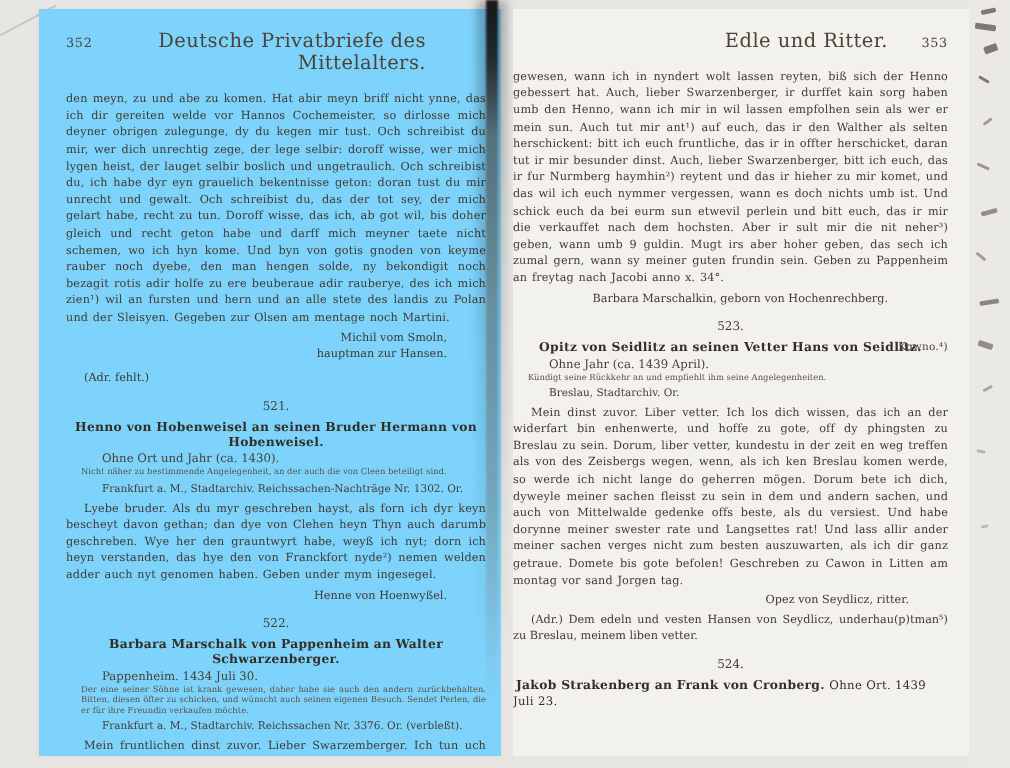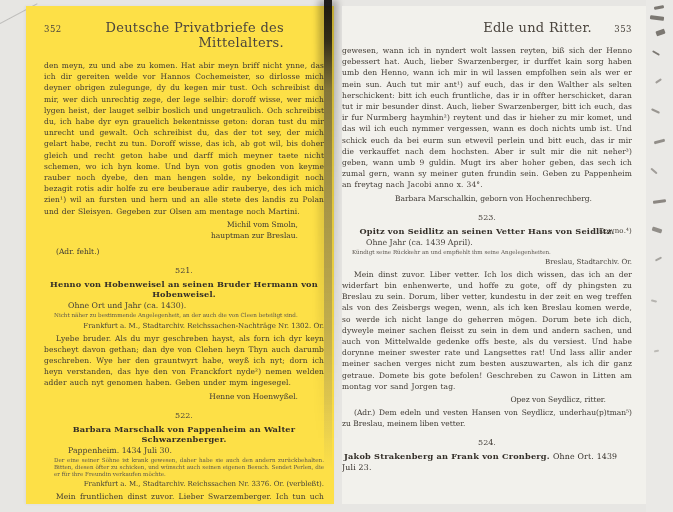--- a/index.html
+++ b/index.html
@@ -3,21 +3,21 @@
 <meta charset="utf-8">
 <style>
   html,body{margin:0;padding:0;}
   body{
     width:673px;height:512px;overflow:hidden;position:relative;
     background:#e7e6e3;
     font-family:"DejaVu Serif","Liberation Serif",serif;
     color:#3f3a34;
     -webkit-font-smoothing:antialiased;
   }
-  .page{position:absolute;top:6px;height:498px;background:#fde047;overflow:hidden;}
+  .page{position:absolute;top:6px;height:498px;background:#7dd3fc;overflow:hidden;}
   #left-page{left:26px;width:308px;box-shadow:-1px 0 3px rgba(0,0,0,0.05);}
   #right-page{left:342px;width:304px;background:#f2f1ec;}
   .inner{padding:14px 10px 0 18px;}
   #right-page .inner{padding:14px 14px 0 0;}
 
   .hdr{display:flex;align-items:baseline;font-size:8px;color:#4a443d;margin-bottom:10px;}
   .hdr .pgnum{width:40px;font-size:8.5px;letter-spacing:.5px;}
   .hdr .title{flex:1;text-align:right;font-size:13px;letter-spacing:.3px;}
   .hdr .pgnum.right{text-align:right;}
 
@@ -34,21 +34,21 @@
   .num{text-align:center;font-size:8px;margin:9px 0 4px 0;color:#46403a;}
   .heading{
     text-align:center;font-weight:bold;font-size:8.2px;line-height:10px;
     color:#332e28;letter-spacing:.2px;position:relative;
   }
   .heading .place{position:absolute;right:0;top:0;font-weight:normal;font-size:7px;color:#4a443d;}
   .heading.inline{text-align:left;text-indent:2px;}
   .heading.inline .after{font-weight:normal;font-size:7.8px;}
   .dateline{font-size:7.8px;margin:2px 0 2px 24px;color:#45403a;}
   .regest{font-size:5.6px;line-height:7.2px;color:#5a544c;margin:2px 0 2px 10px;text-align:justify;}
-  .source{font-size:7px;margin:2px 0 3px 24px;color:#45403a;text-align:right;}
+  .source{font-size:7px;margin:2px 0 3px 24px;color:#45403a;}
 
   
   #gutter{position:absolute;left:318px;top:0;width:20px;height:512px;pointer-events:none;}
   #gutter .dark-line{
     position:absolute;left:6px;top:0;width:8px;height:470px;
     background:linear-gradient(to bottom,
       rgba(15,13,11,.92) 0,rgba(25,22,19,.85) 40px,rgba(70,64,58,.55) 90px,
       rgba(95,89,82,.45) 200px,rgba(110,104,97,.35) 330px,rgba(140,134,127,.15) 430px,
       rgba(0,0,0,0) 470px);
     filter:blur(.6px);
@@ -84,21 +84,21 @@
   <div class="inner">
     <div class="hdr">
       <span class="pgnum">352</span>
       <span class="title">Deutsche Privatbriefe des Mittelalters.</span>
       <span class="pgnum right"></span>
     </div>
 
     <div class="body-par">den meyn, zu und abe zu komen. Hat abir meyn briff nicht ynne, das ich dir gereiten welde vor Hannos Cochemeister, so dirlosse mich deyner obrigen zulegunge, dy du kegen mir tust. Och schreibist du mir, wer dich unrechtig zege, der lege selbir: doroff wisse, wer mich lygen heist, der lauget selbir boslich und ungetraulich. Och schreibist du, ich habe dyr eyn grauelich bekentnisse geton: doran tust du mir unrecht und gewalt. Och schreibist du, das der tot sey, der mich gelart habe, recht zu tun. Doroff wisse, das ich, ab got wil, bis doher gleich und recht geton habe und darff mich meyner taete nicht schemen, wo ich hyn kome. Und byn von gotis gnoden von keyme rauber noch dyebe, den man hengen solde, ny bekondigit noch bezagit rotis adir holfe zu ere beuberaue adir rauberye, des ich mich zien¹) wil an fursten und hern und an alle stete des landis zu Polan und der Sleisyen. Gegeben zur Olsen am mentage noch Martini.</div>
     <div class="sigblock">
       <div>Michil vom Smoln,</div>
-      <div>hauptman zur Breslau.</div>
+      <div>hauptman zur Hansen.</div>
     </div>
     <div class="adr gap">(Adr. fehlt.)</div>
 
     <div class="num">521.</div>
     <div class="heading">Henno von Hobenweisel an seinen Bruder Hermann von Hobenweisel.</div>
     <div class="dateline">Ohne Ort und Jahr (ca. 1430).</div>
     <div class="regest">Nicht näher zu bestimmende Angelegenheit, an der auch die von Cleen beteiligt sind.</div>
     <div class="source">Frankfurt a. M., Stadtarchiv. Reichssachen-Nachträge Nr. 1302. Or.</div>
     <div class="body-par indent">Lyebe bruder. Als du myr geschreben hayst, als forn ich dyr keyn bescheyt davon gethan; dan dye von Clehen heyn Thyn auch darumb geschreben. Wye her den grauntwyrt habe, weyß ich nyt; dorn ich heyn verstanden, das hye den von Franckfort nyde²) nemen welden adder auch nyt genomen haben. Geben under mym ingesegel.</div>
     <div class="sigblock">Henne von Hoenwyßel.</div>

